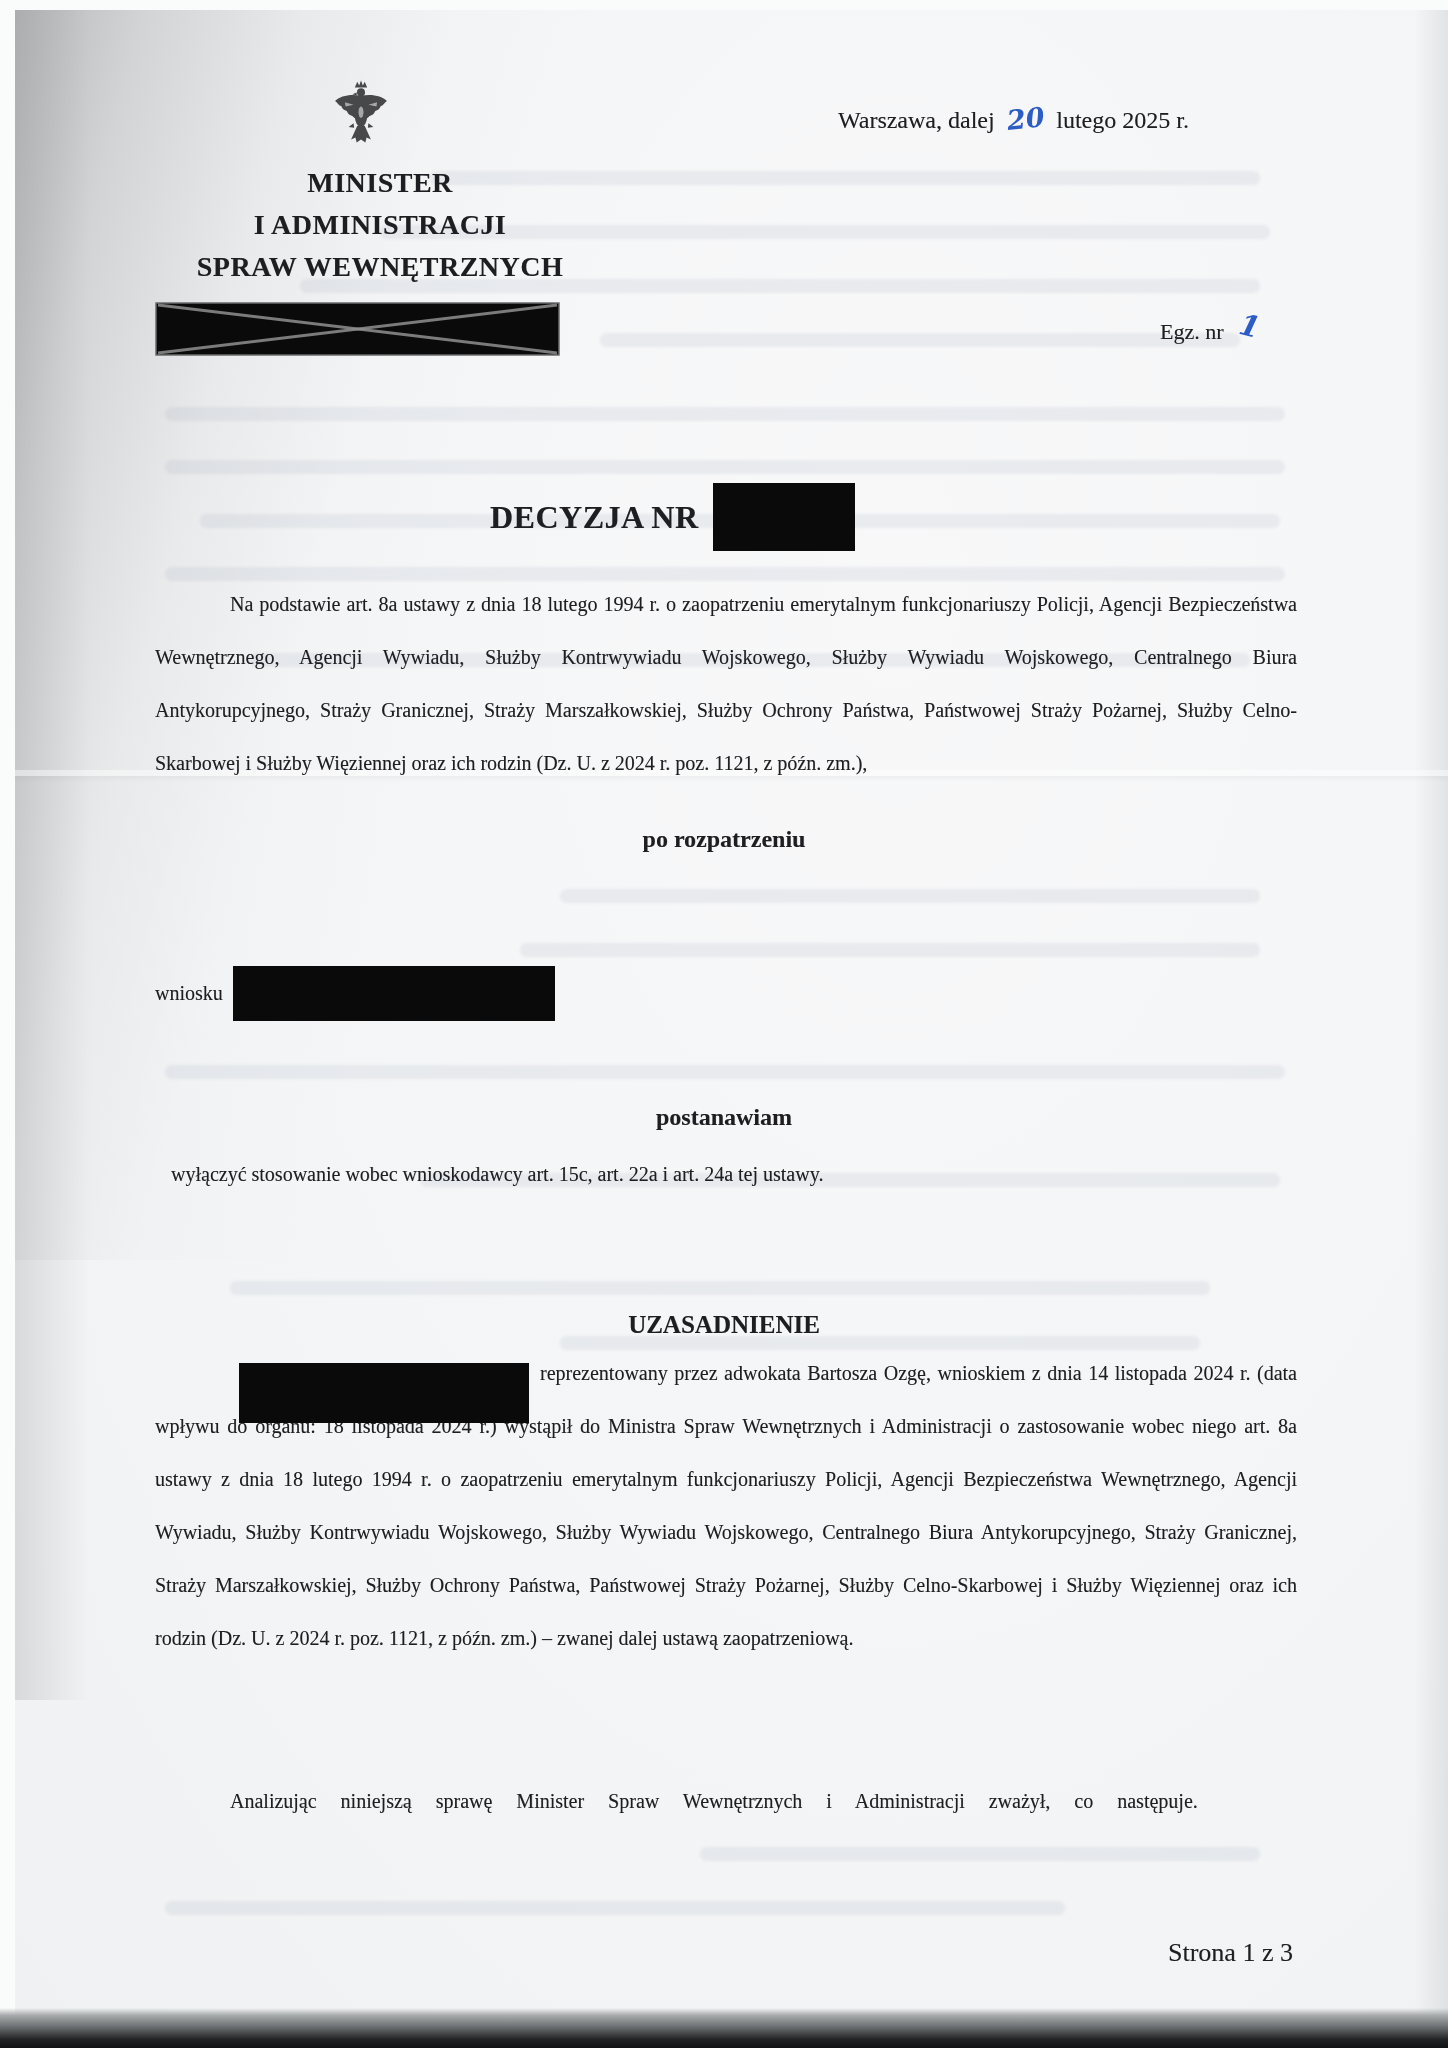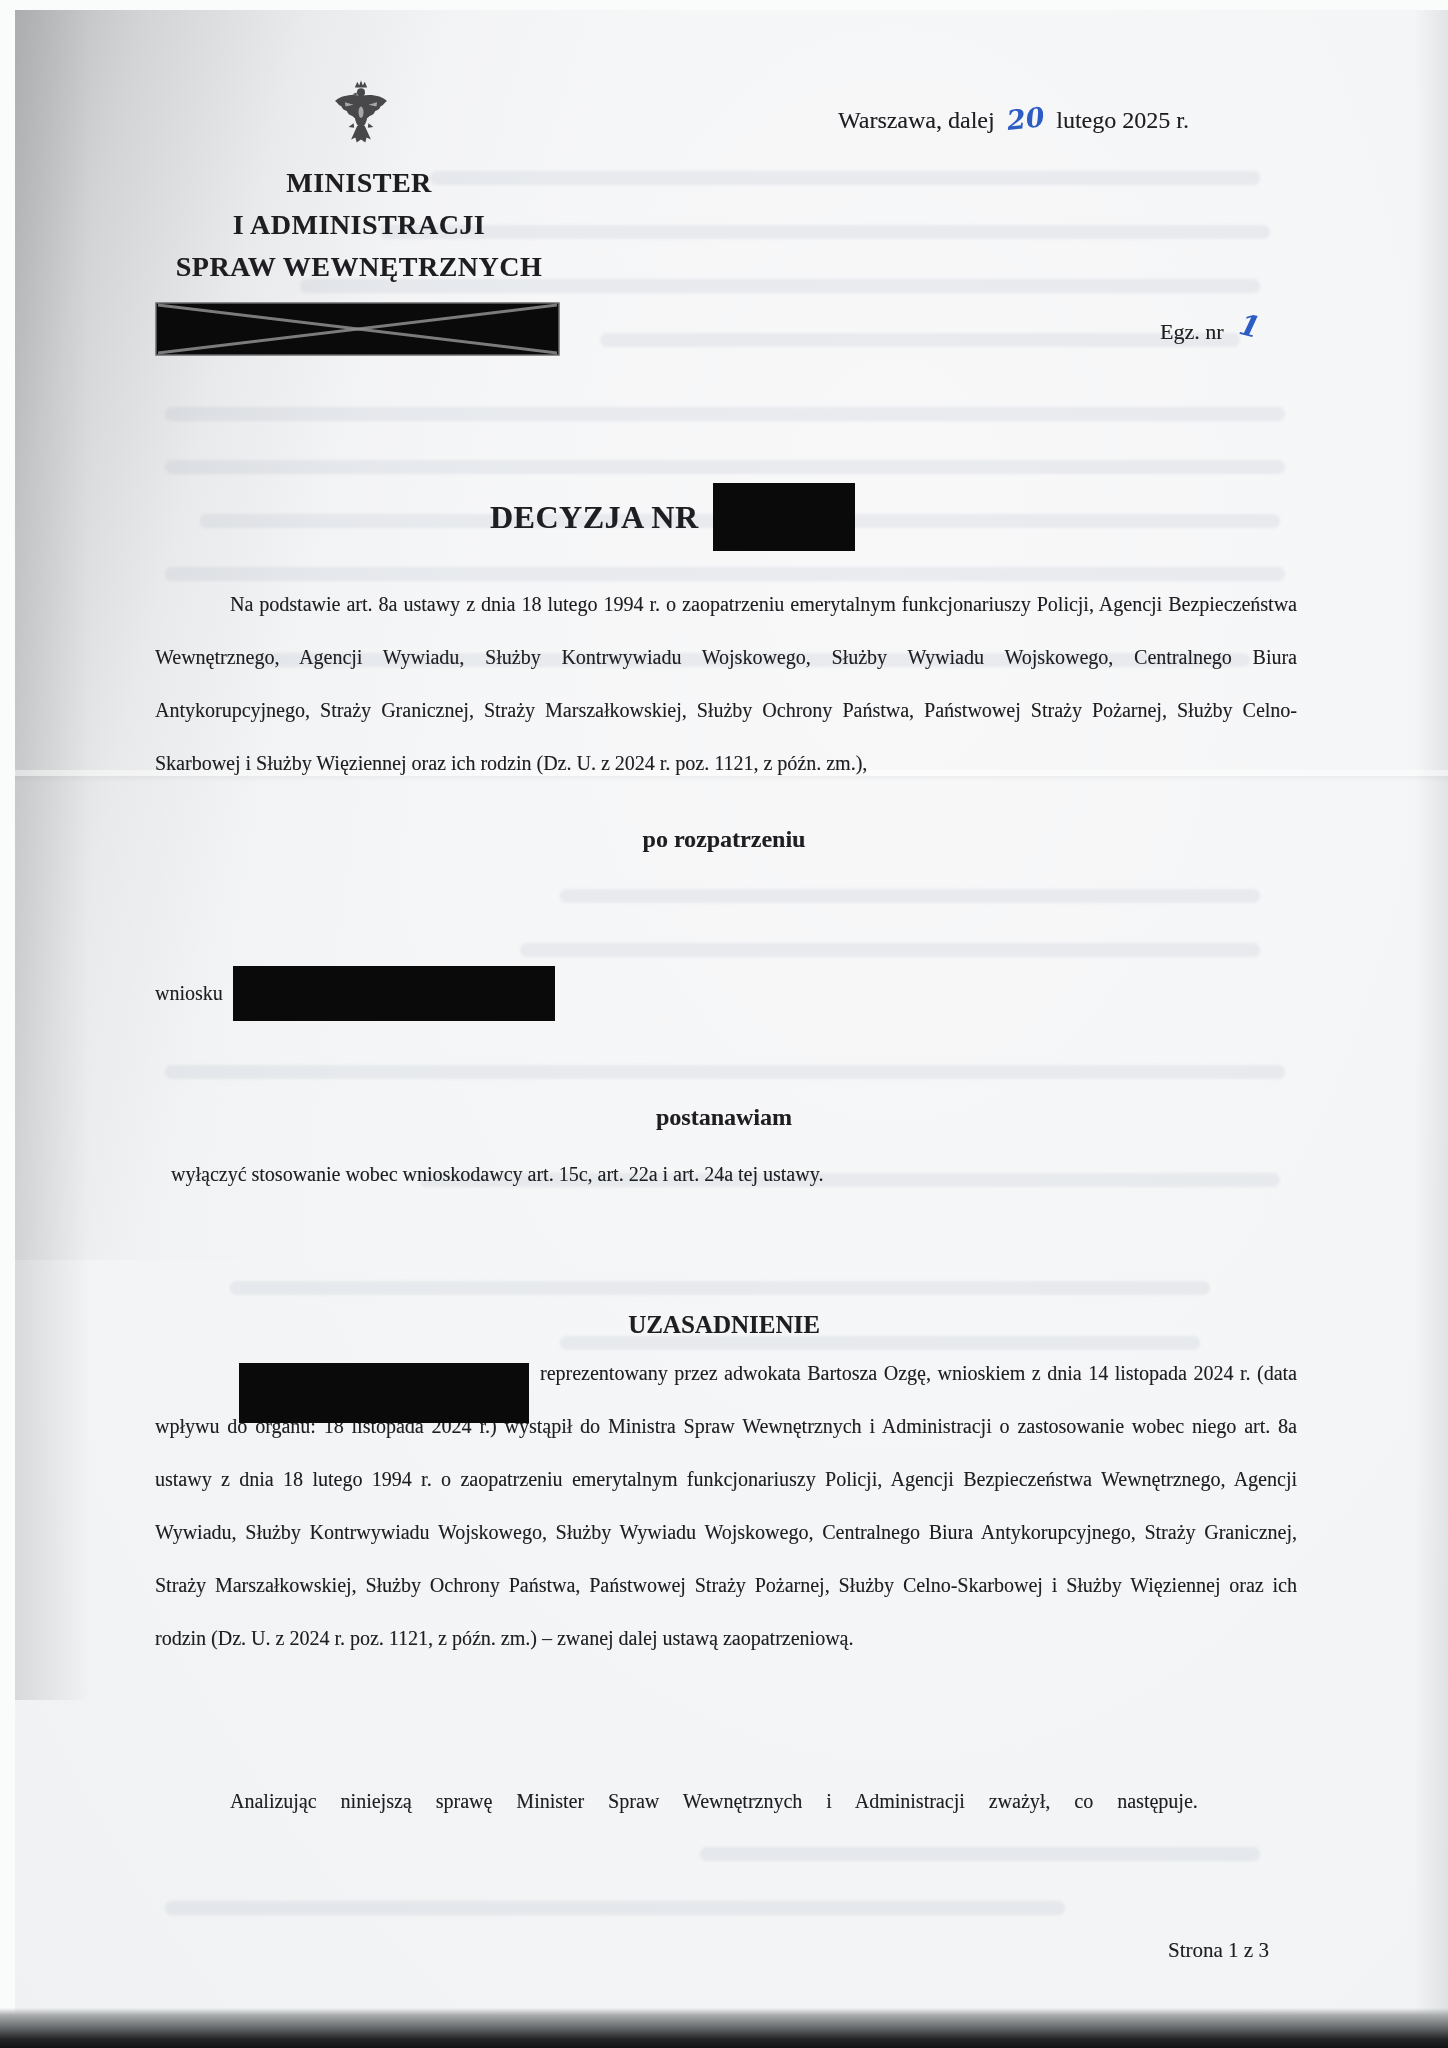--- a/index.html
+++ b/index.html
@@ -23,21 +23,21 @@
   .edge-top-white { left:0; top:0; width:100%; height:10px; background:#fafbfb; z-index:3; }
   .bottom-bar { left:0; bottom:0; width:100%; height:40px; z-index:4;
     background: linear-gradient(to bottom, rgba(166,169,171,0) 0%, #a9acad 18%, #6a6d6f 48%, #232425 78%, #111213 100%); }
   .crease { left:0; top:770px; width:100%; height:6px; z-index:1;
     background: rgba(255,255,255,.45); box-shadow: 0 3px 4px rgba(90,95,100,.06); }
   .ghost { position:absolute; height:14px; z-index:1; border-radius:7px;
     background: rgba(122,138,160,.11); filter: blur(1.6px); pointer-events:none; }
   
   .content { position:relative; z-index:2; }
   .softink { text-shadow: 0.3px 0.3px 0.6px rgba(40,40,44,.35); }
-  .issuer { left:159px; top:162px; width:400px; text-align:center;
+  .issuer { left:180px; top:162px; width:400px; text-align:center;
     font-weight:700; font-size:28px; line-height:42px; letter-spacing:.5px; }
   .dateline { left:838px; top:103px; width:430px; font-size:24px; white-space:nowrap; }
   .hand { font-family:"DejaVu Serif", serif; font-style:italic; color:#2e5cc5;
     display:inline-block; text-shadow:none; font-weight:600; }
   .hand-day { font-size:27px; transform:rotate(-6deg); margin:0 6px; }
   .egzline { left:1160px; top:312px; font-size:22px; white-space:nowrap; }
   .hand-egz { font-size:29px; transform:rotate(14deg) translateY(-3px); margin-left:10px; }
   .xbox { left:155px; top:302px; width:405px; height:54px; }
   .decyzja-row { left:490px; top:483px; display:flex; align-items:center; }
   .decyzja-title { font-weight:700; font-size:32px; letter-spacing:.5px; }
@@ -46,21 +46,21 @@
   .bodytext { font-size:20px; line-height:53px; }
   .para { left:155px; width:1142px; text-align:justify; }
   .indent { text-indent:75px; }
   .center-label { left:0; width:1448px; text-align:center; font-weight:700; font-size:24px; }
   .wniosku-row { left:155px; top:966px; display:flex; align-items:center; }
   .redact-wniosku { width:322px; height:55px; margin:0 10px 0 10px; }
   .uz-p1 { top:1347px; }
   .uz-p1-inner { position:relative; text-indent:385px; }
   .redact-uz { position:absolute; left:84px; top:16px; width:290px; height:60px; }
   .p2 { word-spacing:19px; }
-  .footer { left:1168px; top:1938px; font-size:21px; }
+  .footer { left:1168px; top:1938px; font-size:26px; }
 </style>
 </head>
 <body>
 
 <div class="page">
 
   <div class="artifact shadow-topleft"></div>
   <div class="artifact shade-left"></div>
   <div class="artifact shade-right"></div>
   <div class="artifact crease"></div>

